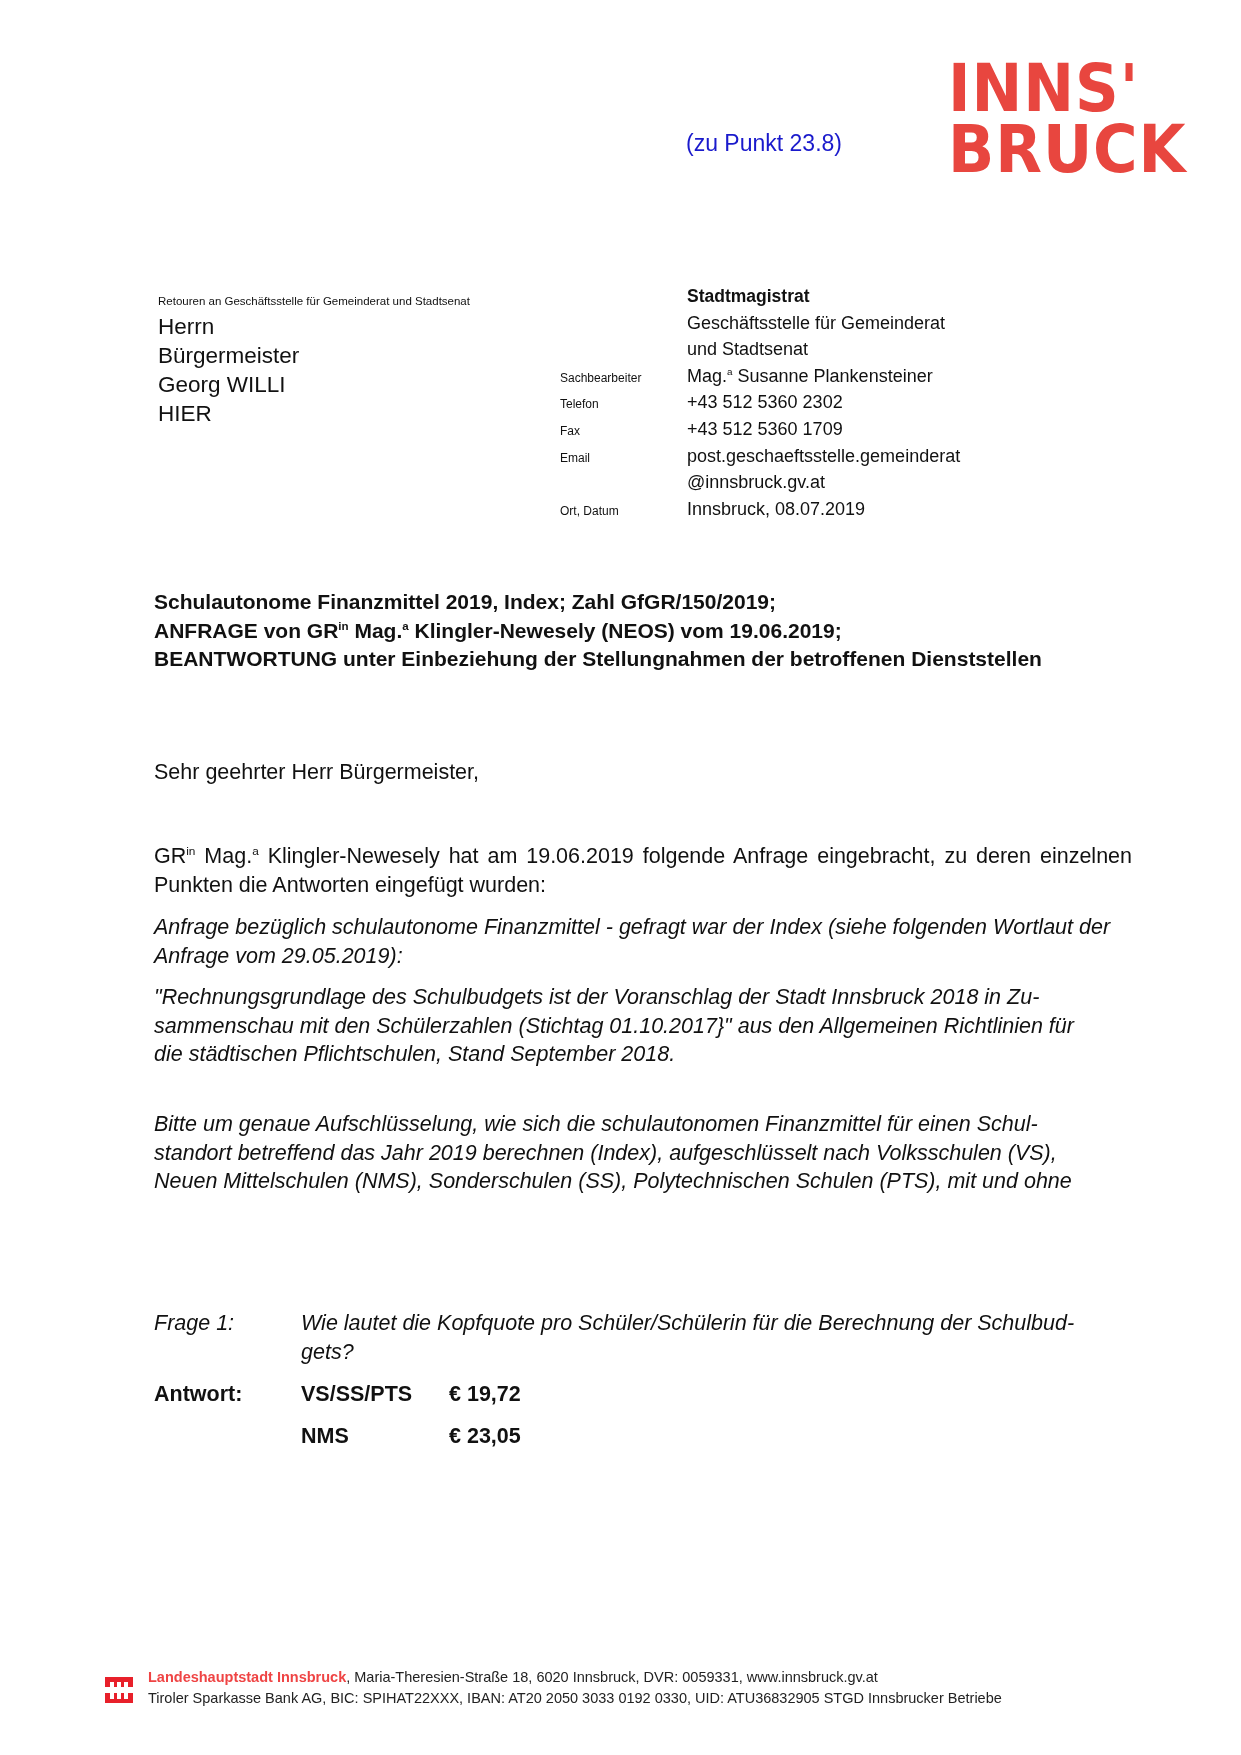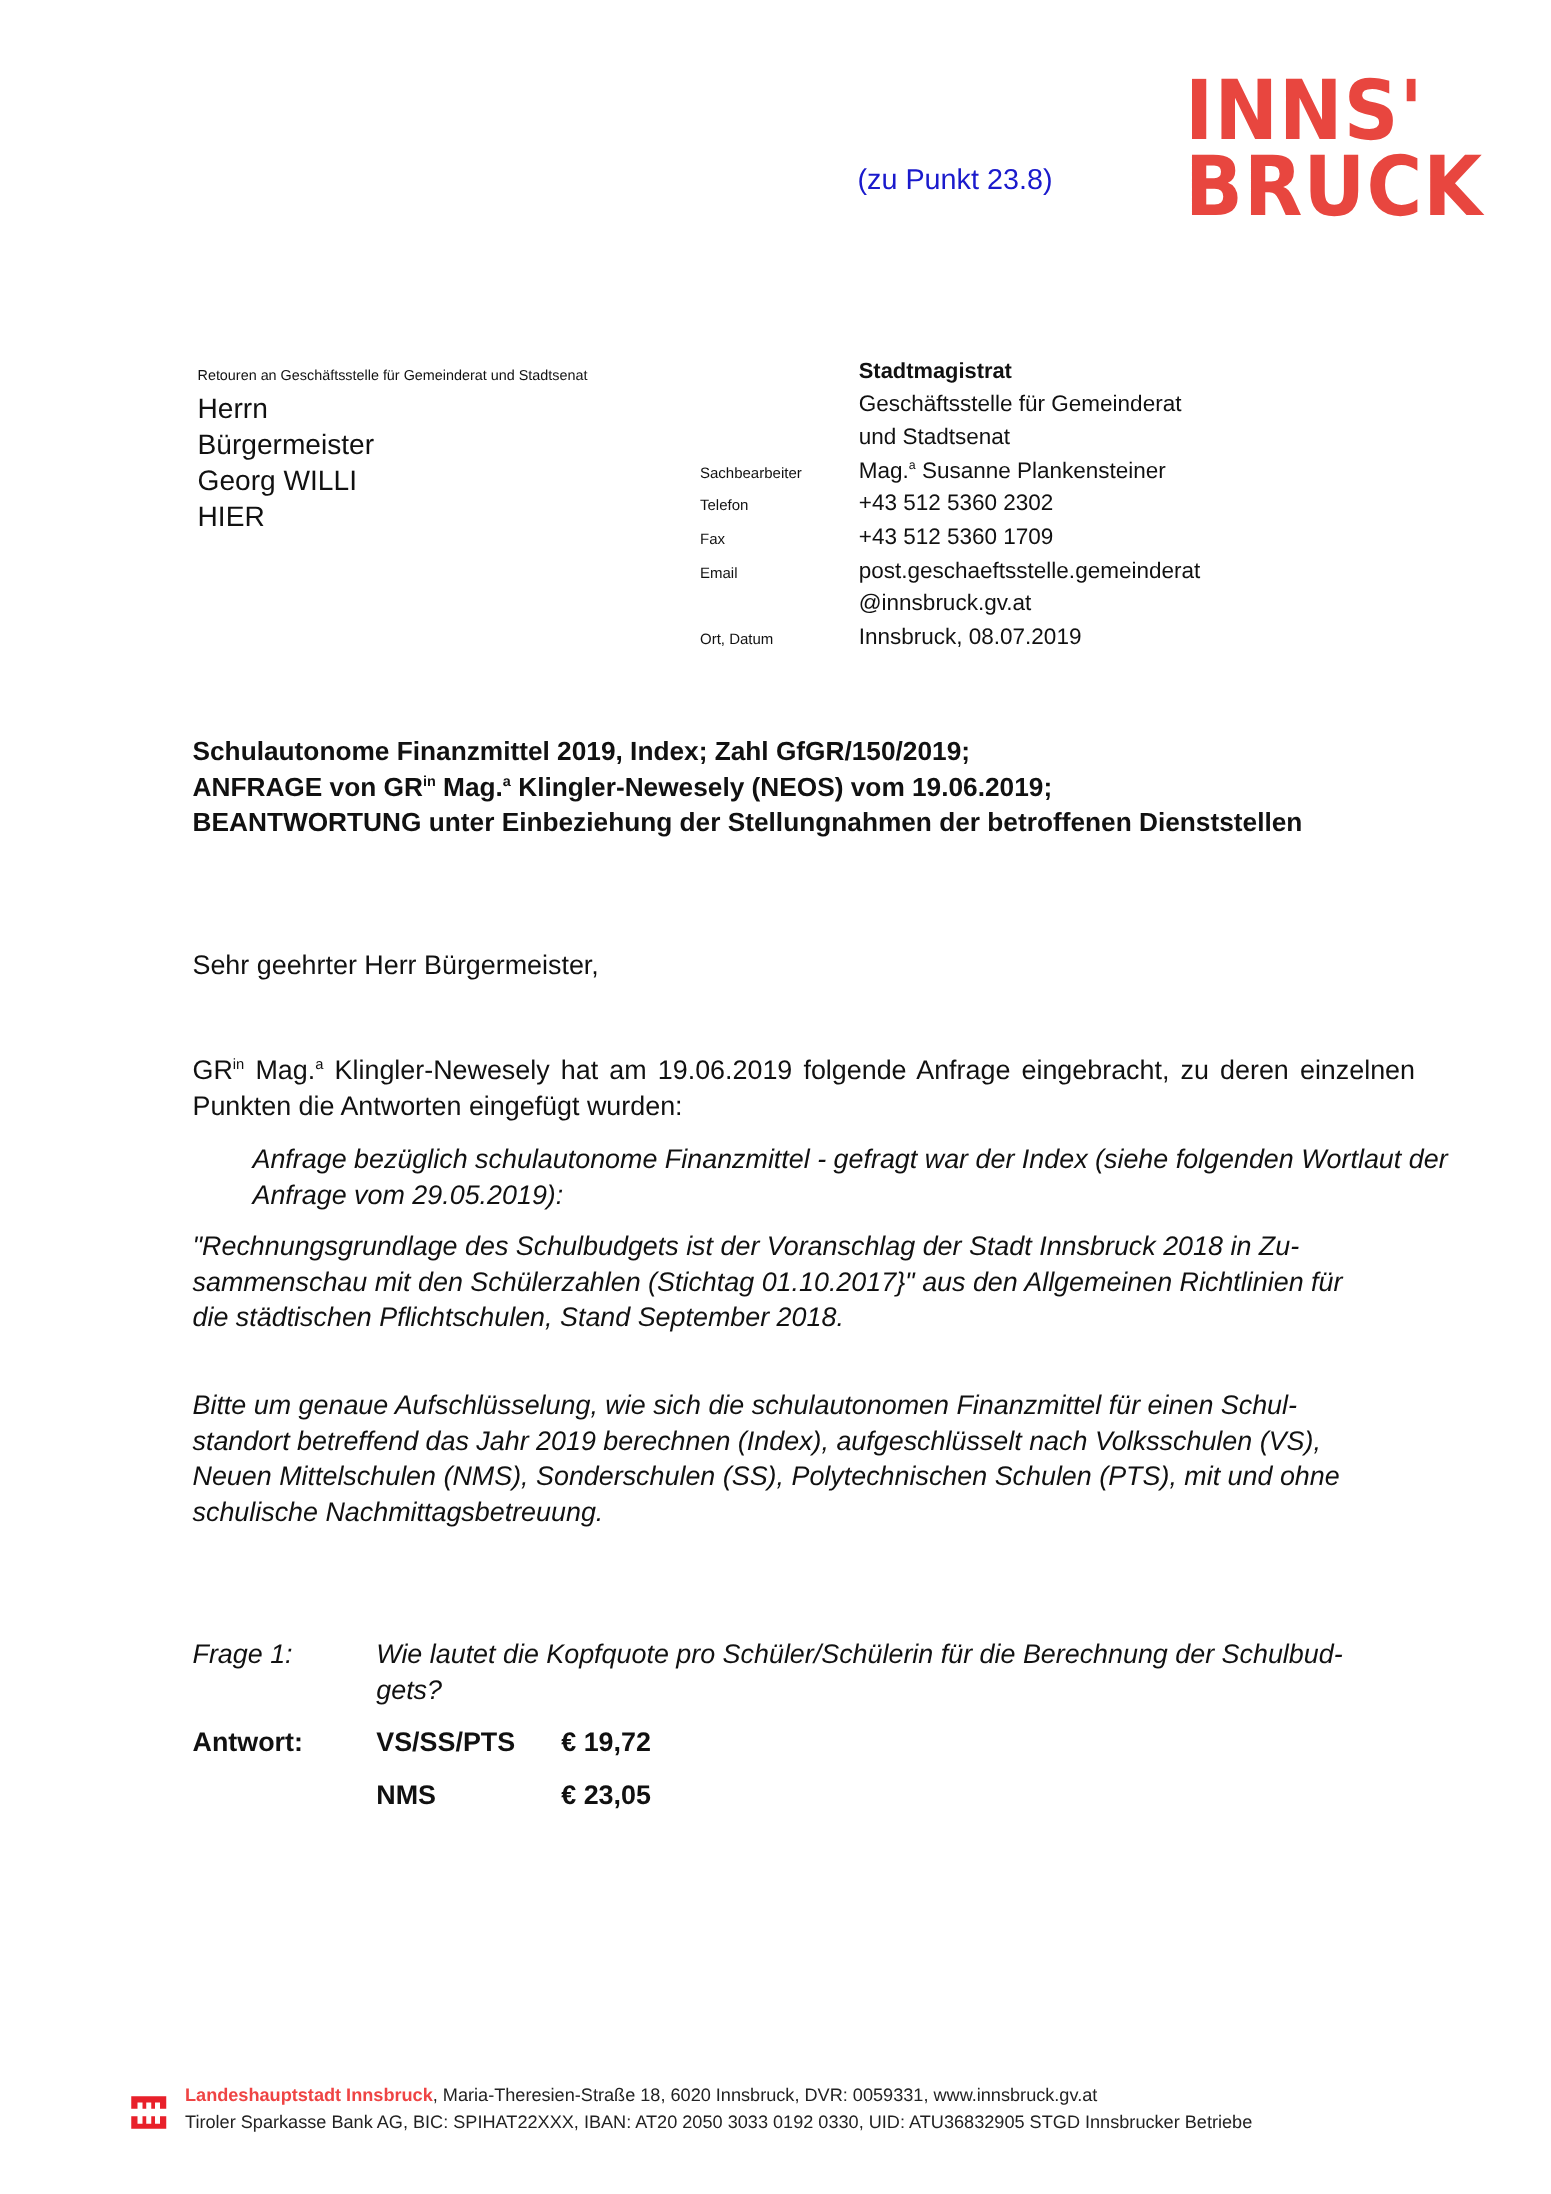--- a/index.html
+++ b/index.html
@@ -29,21 +29,21 @@
 
     
     .subject { left: 154px; top: 588px; font-size: 21px; font-weight: bold; line-height: 28.5px; }
     .subject div { white-space: nowrap; }
 
     .salutation { left: 154px; top: 760px; font-size: 21.5px; white-space: nowrap; }
 
     .body-text { left: 154px; width: 978px; font-size: 21.5px; line-height: 28.5px; }
     .intro { top: 842px; text-align: justify; }
     .italic { font-style: italic; }
-    .p1 { top: 913px; margin-left: 48px; }
+    .p1 { top: 913px; }
     .p2 { top: 983px; }
     .p3 { top: 1110px; }
 
     
     .qa { left: 154px; top: 1309px; width: 980px; font-size: 21.5px; line-height: 29px; }
     .qa-row { display: flex; }
     .qa-label { width: 147px; flex: none; }
     .qa-text { flex: 1; }
     .answers { margin-top: 6px; }
     .ans-row { display: flex; font-weight: bold; height: 42px; align-items: center; }
@@ -126,21 +126,20 @@
 <div class="abs body-text italic p2">
   <div>"Rechnungsgrundlage des Schulbudgets ist der Voranschlag der Stadt Innsbruck 2018 in Zu-</div>
   <div>sammenschau mit den Schülerzahlen (Stichtag 01.10.2017}" aus den Allgemeinen Richtlinien für</div>
   <div>die städtischen Pflichtschulen, Stand September 2018.</div>
 </div>
 
 <div class="abs body-text italic p3">
   <div>Bitte um genaue Aufschlüsselung, wie sich die schulautonomen Finanzmittel für einen Schul-</div>
   <div>standort betreffend das Jahr 2019 berechnen (Index), aufgeschlüsselt nach Volksschulen (VS),</div>
   <div>Neuen Mittelschulen (NMS), Sonderschulen (SS), Polytechnischen Schulen (PTS), mit und ohne</div>
-  <div>schulische Nachmittagsbetreuung.</div>
 </div>
 
 <div class="abs qa">
   <div class="qa-row italic">
     <div class="qa-label">Frage 1:</div>
     <div class="qa-text">
       <div>Wie lautet die Kopfquote pro Schüler/Schülerin für die Berechnung der Schulbud-</div>
       <div>gets?</div>
     </div>
   </div>

